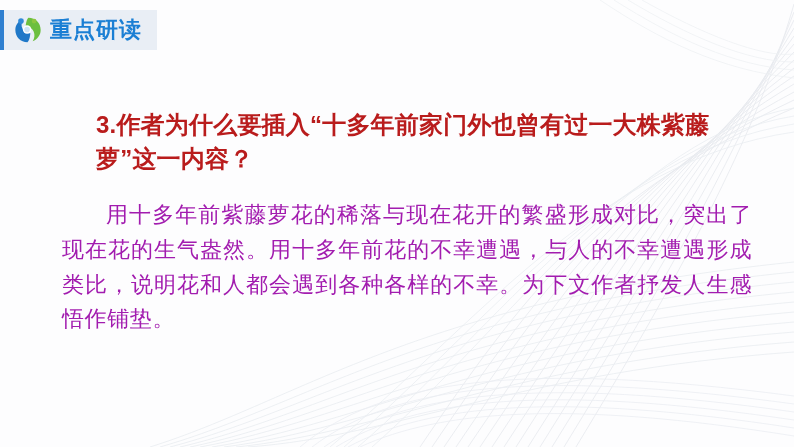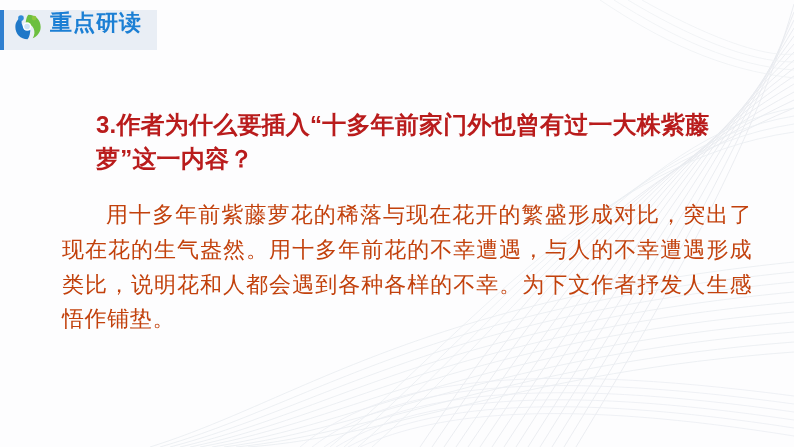--- a/index.html
+++ b/index.html
@@ -44,20 +44,21 @@
     height: 40px;
     background: #2f7fd0;
     z-index: 3;
   }
   .header-inner {
     position: absolute;
     left: 13px;
     top: 12px;
     height: 36px;
     display: flex;
+    align-items: center;
     gap: 7px;
     z-index: 4;
   }
   .brand-icon {
     width: 30px;
     height: 30px;
     flex: 0 0 30px;
     display: block;
   }
   .brand-title {
@@ -85,21 +86,21 @@
 
   
   .answer {
     position: absolute;
     left: 62px;
     top: 198px;
     width: 690px;
     z-index: 2;
     font-family: "Liberation Serif", "DejaVu Serif", serif;
     font-size: 22px;
-    color: #c2410c;
+    color: #a21caf;
     line-height: 1.58;
     letter-spacing: 0.6px;
     text-align: justify;
     text-indent: 2em;
   }
 </style>
 </head>
 <body>
 
 <div id="slide">

